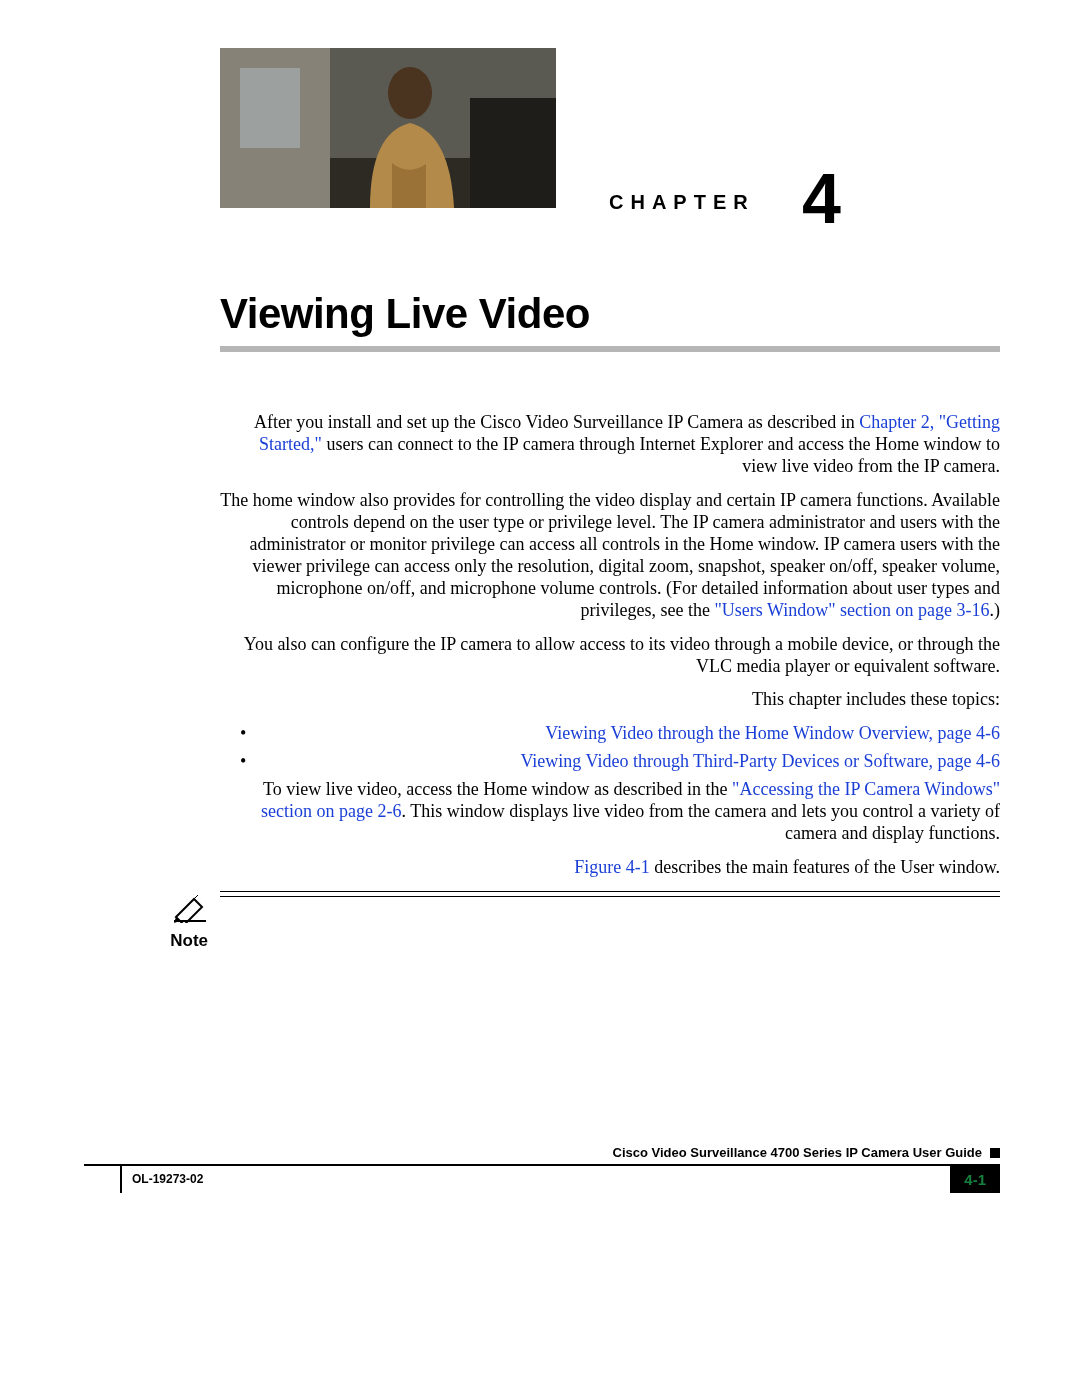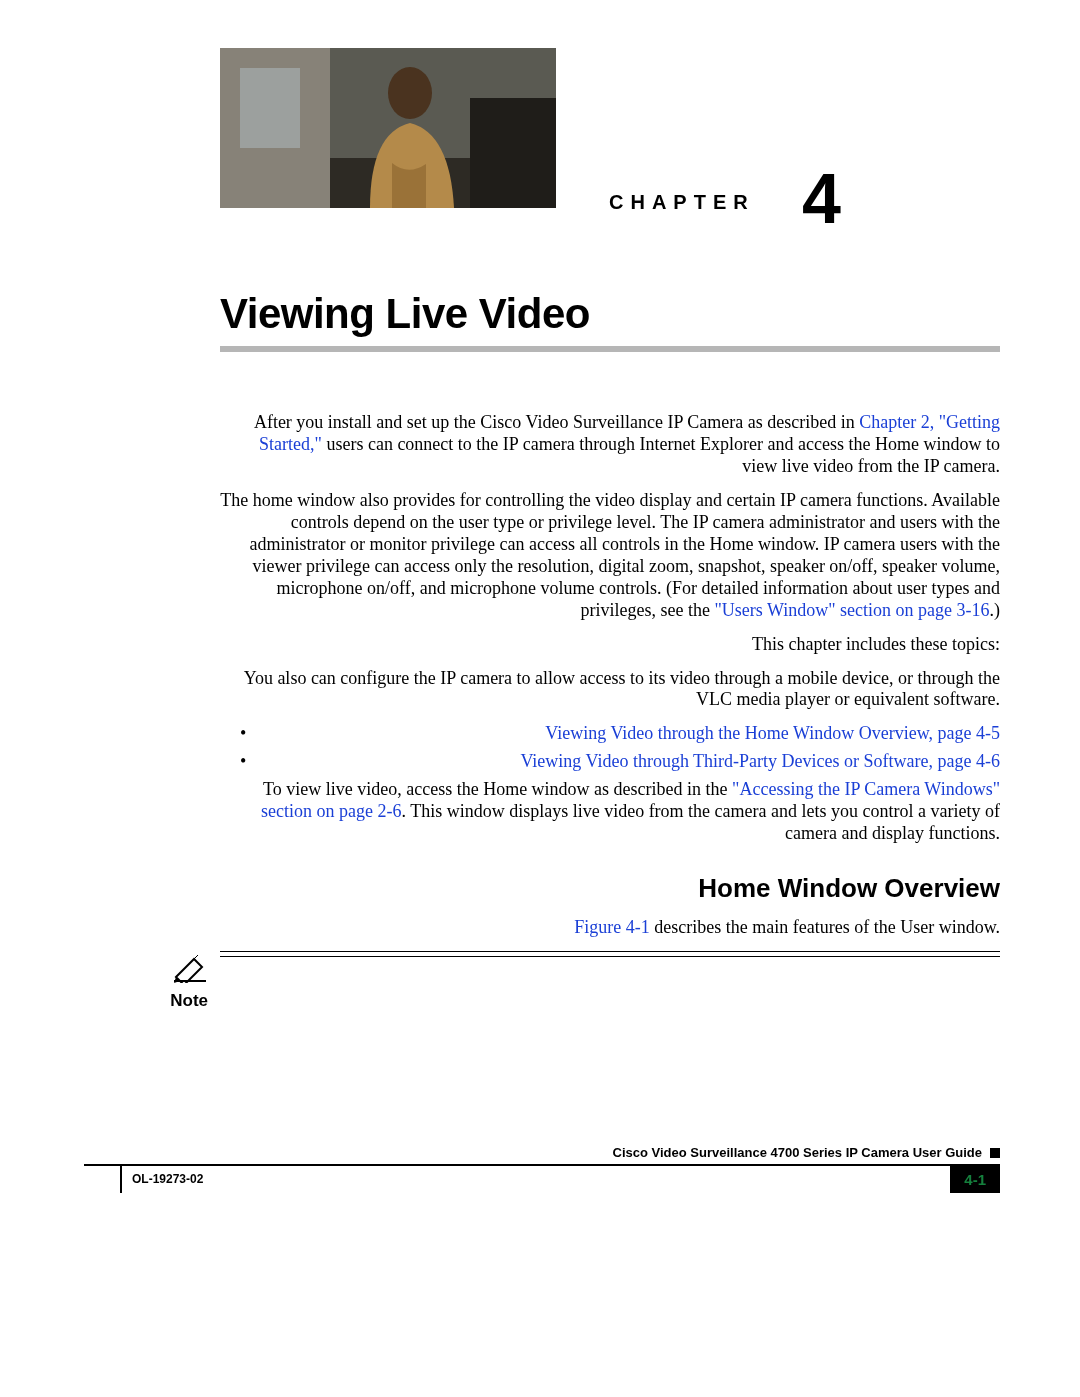--- a/index.html
+++ b/index.html
@@ -203,32 +203,31 @@
     <hr class="title-rule">
   </div>
 
   <div class="body">
     <p>
       <span>After you install and set up the Cisco Video Surveillance IP Camera as described in </span><span class="link">Chapter 2, "Getting Started,"</span><span> users can connect to the IP camera through Internet Explorer and access the Home window to view live video from the IP camera.</span>
     </p>
     <p>
       <span>The home window also provides for controlling the video display and certain IP camera functions. Available controls depend on the user type or privilege level. The IP camera administrator and users with the administrator or monitor privilege can access all controls in the Home window. IP camera users with the viewer privilege can access only the resolution, digital zoom, snapshot, speaker on/off, speaker volume, microphone on/off, and microphone volume controls. (For detailed information about user types and privileges, see the </span><span class="link">"Users Window" section on page 3-16</span><span>.)</span>
     </p>
+    <p>You also can configure the IP camera to allow access to its video through a mobile device, or through the VLC media player or equivalent software.</p>
     <p>This chapter includes these topics:</p>
-    <p>You also can configure the IP camera to allow access to its video through a mobile device, or through the VLC media player or equivalent software.</p>
     <ul class="bullets">
-      <li>Viewing Video through the Home Window Overview, page 4-5</li>
+      <li>Viewing Video through the Home Window Overview, page 4-6</li>
       <li>Viewing Video through Third-Party Devices or Software, page 4-6</li>
     </ul>
 
     <p>
       <span>To view live video, access the Home window as described in the </span><span class="link">"Accessing the IP Camera Windows" section on page 2-6</span><span>. This window displays live video from the camera and lets you control a variety of camera and display functions.</span>
     </p>
 
-    <h3 class="h2">Home Window Overview</h3>
     <p>
       <span class="link">Figure 4-1</span><span> describes the main features of the User window.</span>
     </p>
 
     <div class="note-row">
       <div class="note-icon-col">
         <svg viewBox="0 0 36 30" width="36" height="30">
           <path d="M4 24 L22 6 L30 14 L12 32 Z" fill="none" stroke="#000" stroke-width="2"></path>
           <path d="M4 24 L2 30 L8 28 Z" fill="#000"></path>
           <line x1="8" y1="20" x2="26" y2="2" stroke="#000" stroke-width="1"></line>

